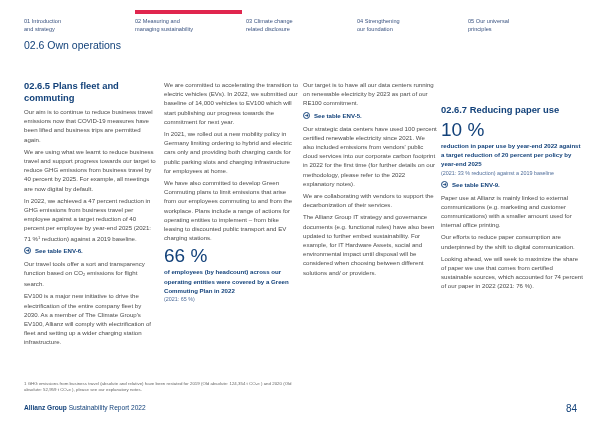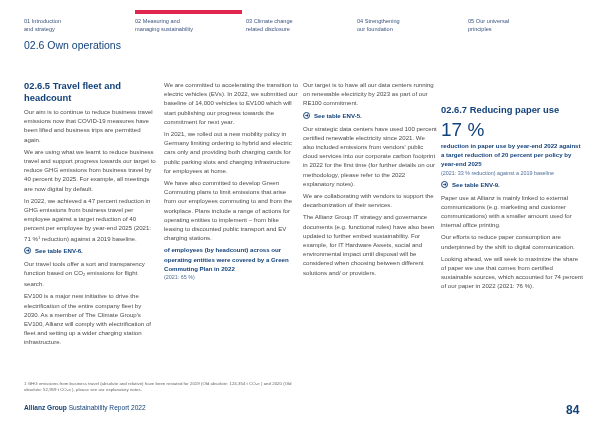--- a/index.html
+++ b/index.html
@@ -23,21 +23,21 @@
   .seetable .ico { display: inline-flex; width: 7px; height: 7px; border: 0.8px solid #13427a; border-radius: 50%; align-items: center; justify-content: center; font-size: 5px; margin-right: 4px; color: #13427a; }
   .bignum { font-size: 19px; line-height: 22px; color: #13427a; margin-top: 3px; }
   .bigdesc { font-size: 6.1px; line-height: 9.2px; color: #13427a; font-weight: bold; }
   .bignote { font-size: 5.4px; line-height: 8px; color: #4f6d9a; margin-bottom: 3px; }
   sub { font-size: 4px; vertical-align: -1px; }
   sup { font-size: 4px; vertical-align: 2px; }
 
   .footnote { position: absolute; top: 381px; left: 24px; width: 270px; font-size: 4.4px; line-height: 6.4px; color: #666; }
   .footer { position: absolute; top: 404px; left: 24px; font-size: 6.6px; color: #13427a; }
   .footer b { font-weight: bold; }
-  .pagenum { position: absolute; top: 403px; left: 566px; font-size: 12px; font-weight: bold; color: #13427a; }
+  .pagenum { position: absolute; top: 403px; left: 566px; font-size: 10px; font-weight: normal; color: #13427a; }
 </style>
 </head>
 <body>
 
 <div class="topnav">
   <div class="navitem" style="left:24px">
     
     <span>01 Introduction</span>
     <span class="line2">and strategy</span>
   </div>
@@ -59,54 +59,55 @@
   <div class="navitem" style="left:468px">
     
     <span>05 Our universal</span>
     <span class="line2">principles</span>
   </div>
 </div>
 
 <div class="pagetitle">02.6 Own operations</div>
 
 <div class="col c1">
-  <h2>02.6.5 Travel fleet and headcount</h2>
+  <h2>02.6.5 Plans fleet and commuting</h2>
   <p>Our aim is to continue to reduce business travel emissions now that COVID-19 measures have been lifted and business trips are permitted again.</p>
   <p>We are using what we learnt to reduce business travel and support progress towards our target to reduce GHG emissions from business travel by 40 percent by 2025. For example, all meetings are now digital by default.</p>
   <p><span>In 2022, we achieved a 47 percent reduction in GHG emissions from business travel per employee against a target reduction of 40 percent per employee by year-end 2025 (2021: 71 %</span><sup>1</sup><span> reduction) against a 2019 baseline.</span></p>
   <div class="seetable">
     <span class="ico">➜</span>
     <span>See table ENV-6.</span>
   </div>
   <p><span>Our travel tools offer a sort and transparency function based on CO</span><sub>2</sub><span> emissions for flight search.</span></p>
   <p>EV100 is a major new initiative to drive the electrification of the entire company fleet by 2030. As a member of The Climate Group's EV100, Allianz will comply with electrification of fleet and setting up a wider charging station infrastructure.</p>
 </div>
 
 <div class="col c2">
   <p>We are committed to accelerating the transition to electric vehicles (EVs). In 2022, we submitted our baseline of 14,000 vehicles to EV100 which will start publishing our progress towards the commitment for next year.</p>
   <p>In 2021, we rolled out a new mobility policy in Germany limiting ordering to hybrid and electric cars only and providing both charging cards for public parking slots and charging infrastructure for employees at home.</p>
   <p>We have also committed to develop Green Commuting plans to limit emissions that arise from our employees commuting to and from the workplace. Plans include a range of actions for operating entities to implement – from bike leasing to discounted public transport and EV charging stations.</p>
+  <div class="bignum">66 %</div>
   <div class="bigdesc">of employees (by headcount) across our operating entities were covered by a Green Commuting Plan in 2022</div>
   <div class="bignote">(2021: 65 %)</div>
 </div>
 
 <div class="col c3">
   <p>Our target is to have all our data centers running on renewable electricity by 2023 as part of our RE100 commitment.</p>
   <div class="seetable">
     <span class="ico">➜</span>
     <span>See table ENV-5.</span>
   </div>
   <p>Our strategic data centers have used 100 percent certified renewable electricity since 2021. We also included emissions from vendors' public cloud services into our corporate carbon footprint in 2022 for the first time (for further details on our methodology, please refer to the 2022 explanatory notes).</p>
   <p>We are collaborating with vendors to support the decarbonization of their services.</p>
   <p>The Allianz Group IT strategy and governance documents (e.g. functional rules) have also been updated to further embed sustainability. For example, for IT Hardware Assets, social and environmental impact until disposal will be considered when choosing between different solutions and/ or providers.</p>
 </div>
 
 <div class="col c4">
   <h2>02.6.7 Reducing paper use</h2>
-  <div class="bignum">17 %</div>
+  <div class="bignum">10 %</div>
   <div class="bigdesc">reduction in paper use by year-end 2022 against a target reduction of 20 percent per policy by year-end 2025</div>
   <div class="bignote">(2021: 33 % reduction) against a 2019 baseline</div>
   <div class="seetable">
     <span class="ico">➜</span>
     <span>See table ENV-9.</span>
   </div>
   <p>Paper use at Allianz is mainly linked to external communications (e.g. marketing and customer communications) with a smaller amount used for internal office printing.</p>
   <p>Our efforts to reduce paper consumption are underpinned by the shift to digital communication.</p>
   <p>Looking ahead, we will seek to maximize the share of paper we use that comes from certified sustainable sources, which accounted for 74 percent of our paper in 2022 (2021: 76 %).</p>
 </div>

